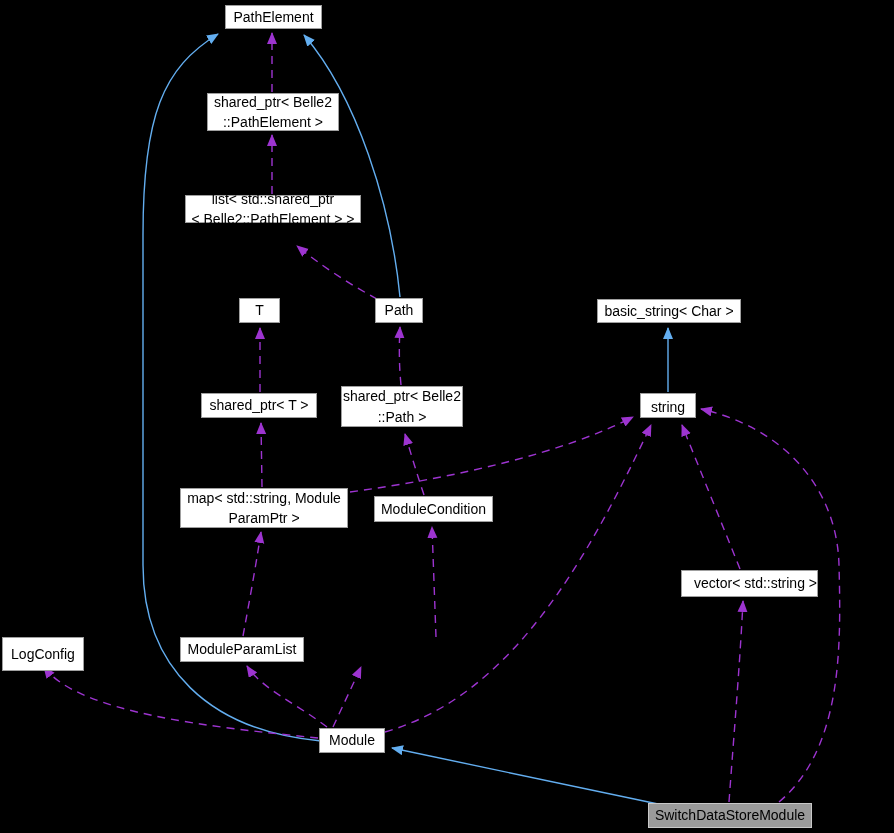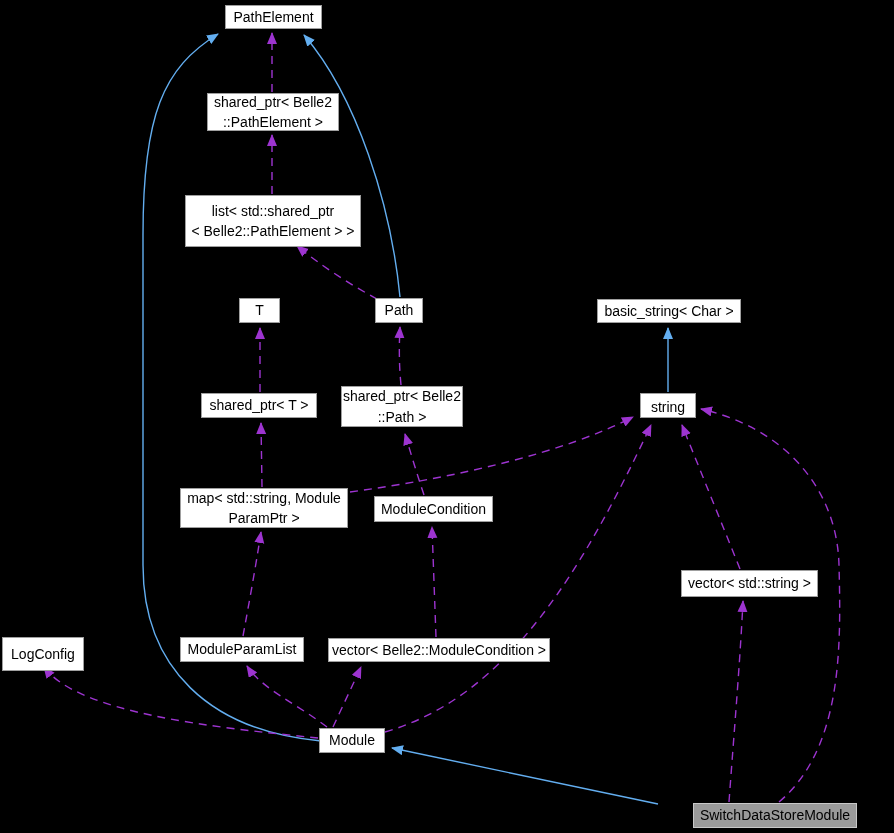--- a/index.html
+++ b/index.html
@@ -92,21 +92,21 @@
 
   <div class="node" style="left:225px;top:5px;width:97px;height:24px;">
     <span>PathElement</span>
   </div>
 
   <div class="node" style="left:207px;top:93px;width:132px;height:38px;">
     <span>shared_ptr&lt; Belle2
 ::PathElement &gt;</span>
   </div>
 
-  <div class="node" style="left:185px;top:195px;width:176px;height:52px;">
+  <div class="node" style="left:185px;top:195px;width:176px;height:28px;">
     <span>list&lt; std::shared_ptr
 &lt; Belle2::PathElement &gt; &gt;</span>
   </div>
 
   <div class="node" style="left:239px;top:298px;width:41px;height:25px;">
     <span>T</span>
   </div>
 
   <div class="node" style="left:375px;top:298px;width:48px;height:25px;">
     <span>Path</span>
@@ -131,37 +131,34 @@
 
   <div class="node" style="left:180px;top:488px;width:168px;height:40px;align-items:center;">
     <span>map&lt; std::string, Module
 ParamPtr &gt;</span>
   </div>
 
   <div class="node" style="left:374px;top:496px;width:119px;height:26px;">
     <span>ModuleCondition</span>
   </div>
 
-  <div class="node" style="left:681px;top:570px;width:137px;height:27px;">
+  <div class="node" style="left:681px;top:570px;width:137px;height:27px;justify-content:flex-end;">
     <span>vector&lt; std::string &gt;</span>
   </div>
 
   <div class="node" style="left:2px;top:637px;width:82px;height:34px;align-items:center;">
     <span>LogConfig</span>
   </div>
 
   <div class="node" style="left:180px;top:637px;width:124px;height:25px;">
     <span>ModuleParamList</span>
   </div>
 
-  <div class="node" style="left:328px;top:638px;width:222px;height:24px;">
-    <span>vector&lt; Belle2::ModuleCondition &gt;</span>
-  </div>
 
   <div class="node" style="left:319px;top:728px;width:66px;height:25px;">
     <span>Module</span>
   </div>
 
-  <div class="node highlight" style="left:648px;top:803px;width:164px;height:25px;margin-left:45px;">
+  <div class="node highlight" style="left:648px;top:803px;width:164px;height:25px;">
     <span>SwitchDataStoreModule</span>
   </div>
 
 </div>
 
 </body></html>

